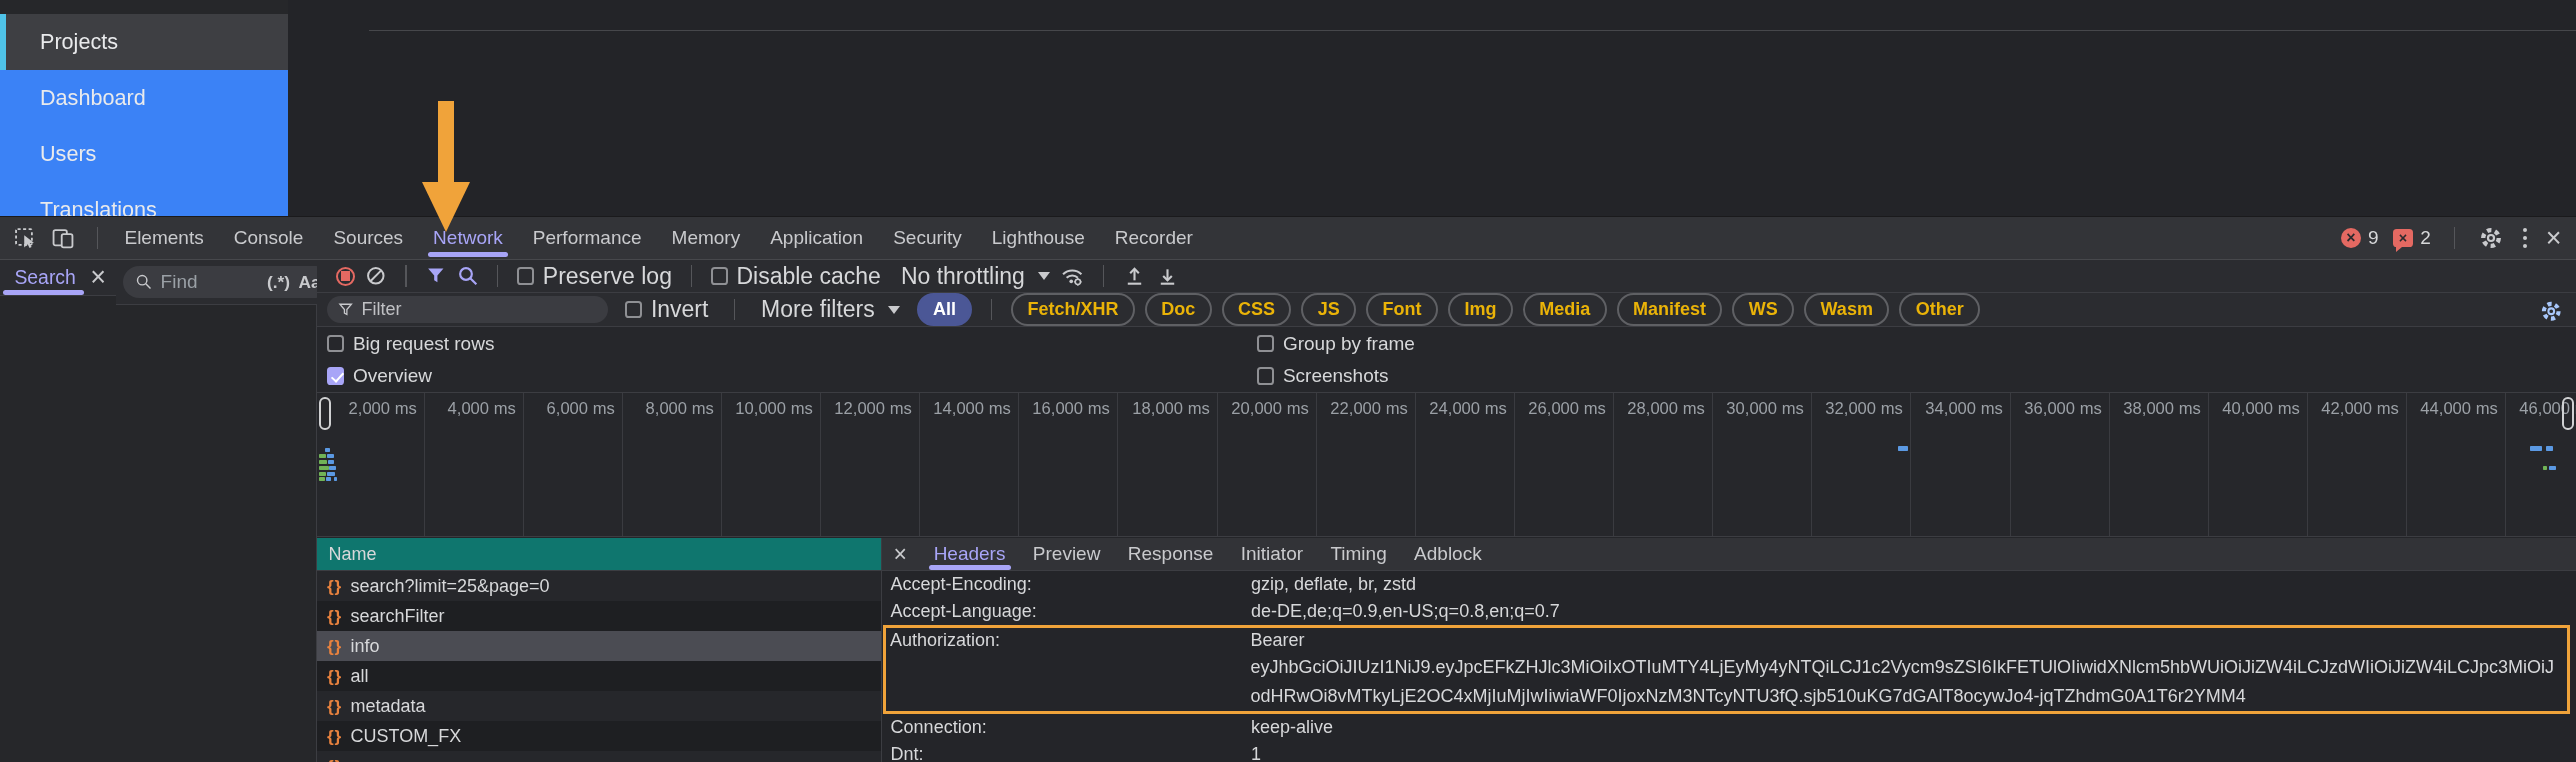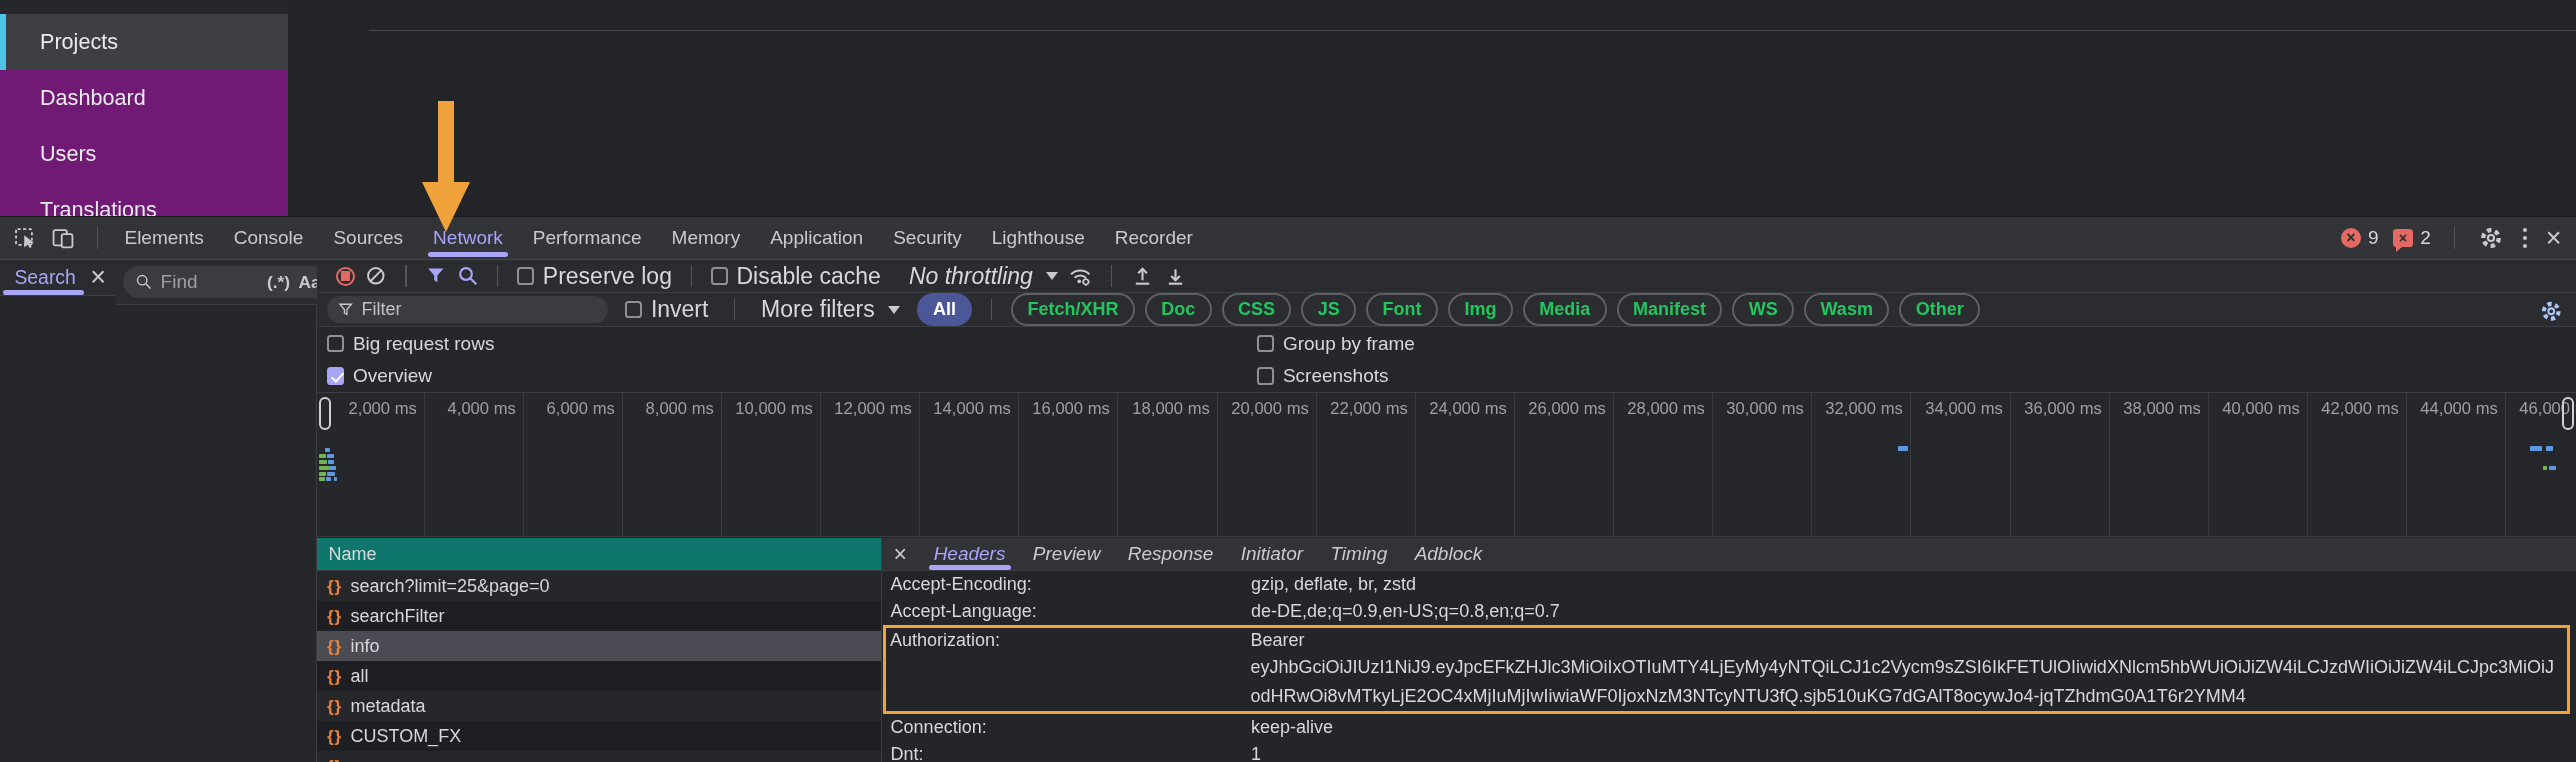--- a/index.html
+++ b/index.html
@@ -3,21 +3,21 @@
 <meta charset="utf-8">
 <style>
   * { box-sizing: border-box; margin: 0; padding: 0; }
   html,body { width:2576px; height:762px; overflow:hidden; }
   body {
     font-family: "Liberation Sans","DejaVu Sans",sans-serif;
     background:#232428; color:#d7d8da; position:relative;
   }
   
   .page { position:absolute; top:0; left:0; width:2576px; height:216px; background:#232428; }
-  .sidebar { position:absolute; top:0; left:0; width:288px; height:216px; background:#701a75; overflow:hidden; }
+  .sidebar { position:absolute; top:0; left:0; width:288px; height:216px; background:#3b82f6; overflow:hidden; }
   .sidebar-topstrip { height:14.4px; background:#26272a; }
   .side-item { position:relative; height:56px; display:flex; align-items:center; padding-left:40px;
     font-size:21.6px; color:#e9eaec; cursor:pointer; }
   .side-item.active { background:#3e3f43; }
   .side-item.active::before { content:""; position:absolute; left:0; top:0; bottom:0; width:5.8px; background:var(--cyan); }
   .page-content { position:absolute; left:288px; top:0; right:0; height:216px; background:#232428; }
   .page-divider { position:absolute; top:30px; left:81px; right:0; height:1.4px; background:#46474b; }
   
   .pointer-arrow { position:absolute; left:422px; top:101px; width:48px; height:131px; z-index:60; }
   .pointer-arrow .shaft { position:absolute; left:16px; top:0; width:16px; height:84px; background:var(--orange); }
@@ -74,21 +74,21 @@
   .checkbox.checked { background:var(--accent); border-color:var(--accent); }
   .checkbox.checked::after { content:""; position:absolute; left:5px; top:0.7px; width:5px; height:10px;
     border-right:2.2px solid #fff; border-bottom:2.2px solid #fff; transform:rotate(42deg); }
   .cb-pair { display:flex; align-items:center; gap:8.6px; }
   .rec-btn { width:19px; height:19px; border:2.9px solid var(--error-red); border-radius:50%; position:relative; cursor:pointer; flex:none; }
   .rec-btn::after { content:""; position:absolute; inset:2.9px; background:var(--error-red); }
   .filter-pill { width:281px; height:27px; border-radius:13.7px; background:#3b3c41; display:flex; align-items:center; padding:0 10px; gap:7.2px; }
   .filter-pill input { flex:1; min-width:0; background:transparent; border:none; outline:none; color:#d7d8da; font-size:18px; font-family:inherit; }
   .filter-pill input::placeholder { color:#c0c1c4; }
   .chips { display:flex; align-items:center; gap:10px; }
-  .chip { padding:3.6px 14.4px; border-radius:720px; border:2.2px solid #5f6064; font-size:18px; font-weight:600; color:#22c55e; cursor:pointer; white-space:nowrap; }
+  .chip { padding:3.6px 14.4px; border-radius:720px; border:2.2px solid #5f6064; font-size:18px; font-weight:600; color:#eab308; cursor:pointer; white-space:nowrap; }
   .chip.selected { background:var(--chip-selected-bg); border-color:var(--chip-selected-bg); color:#fff; }
   .np-gear { position:absolute; right:13px; top:5.8px; }
   .np-opts { height:33px; position:relative; background:#26272b; display:flex; align-items:center; padding-left:10px; }
   .np-opts .cb-right { position:absolute; left:940px; display:flex; align-items:center; gap:8.6px; }
   .np-opts.last { border-bottom:0.7px solid #3c3d42; }
   .opt-label { font-size:19px; color:#d7d8da; }
 
   
   .np-overview { position:relative; height:144px; background:#26272b; border-bottom:0.7px solid #3c3d42; overflow:hidden; }
   .tick { position:absolute; top:0; bottom:0; width:0; }
@@ -102,21 +102,21 @@
   .np-bottom { position:absolute; left:0; right:0; bottom:0; top:278px; display:flex; }
   .req-table { width:565px; flex:none; border-right:1.4px solid #3c3d42; display:flex; flex-direction:column; background:#1e1f22; }
   .req-header { height:33px; flex:none; background:#0f766e; border-bottom:0.7px solid #3c3d42; display:flex; align-items:center; padding-left:11.5px; font-size:18px; color:#d7d8da; }
   .req-row { height:30px; flex:none; display:flex; align-items:center; gap:8.6px; padding-left:10px; font-size:18px; color:#d7d8da; cursor:pointer; }
   .req-row.odd { background:#26272b; } .req-row.even { background:#1e1f22; }
   .req-row.selected { background:#4b4c53; }
   .req-icon { color:var(--request-icon); font-weight:700; font-size:17.3px; letter-spacing:0.7px; }
   .details { flex:1; display:flex; flex-direction:column; background:#242529; overflow:hidden; }
   .det-tabs { height:33px; flex:none; background:#323337; border-bottom:0.7px solid #3c3d42; display:flex; align-items:stretch; padding-left:11.5px; }
   .det-close { align-self:center; margin-right:13px; font-size:23px; }
-  .det-tab { position:relative; display:flex; align-items:center; padding:0 13.7px; font-size:19px; color:#c9cacd; cursor:pointer;font-style:italic; }
+  .det-tab { position:relative; display:flex; align-items:center; padding:0 13.7px; font-size:19px; color:#c9cacd; cursor:pointer; }
   .det-tab.selected { color:var(--accent); }
   .det-tab.selected::after { content:""; position:absolute; left:8.6px; right:8.6px; bottom:0; height:5px; border-radius:2.9px; background:var(--accent); }
   .det-body { flex:1; overflow:hidden; }
   .hdr-row { display:grid; grid-template-columns:369px 1fr; align-items:center; height:27px; }
   .hdr-key { padding-left:8.6px; font-size:18px; color:#d7d8da; white-space:nowrap; }
   .hdr-val { font-size:18px; color:#d7d8da; white-space:nowrap; overflow:hidden; }
   .auth-box { border:3.6px solid var(--orange); margin:0 5.8px 0 1.4px; }
   .auth-box .hdr-row { grid-template-columns:364px 1fr; height:24.5px; }
   .auth-box .hdr-key { padding-left:3.6px; }
   .token-line { padding-left:364px; height:29px; display:flex; align-items:center; font-size:18px; color:#d7d8da; white-space:nowrap; overflow:hidden; }
@@ -270,21 +270,21 @@
         <span class="vdiv"></span>
         <span class="cb-pair">
           <span class="checkbox"></span>
           <span class="tool-label">Preserve log</span>
         </span>
         <span class="vdiv"></span>
         <span class="cb-pair">
           <span class="checkbox"></span>
           <span class="tool-label">Disable cache</span>
         </span>
-        <span class="cb-pair" style="margin-left:18px;font-style:italic;">
+        <span class="cb-pair" style="margin-left:10px;">
           <span class="tool-label">No throttling</span>
           <span class="caret"></span>
         </span>
         <span class="icon-btn">
           <svg width="24.5" height="24.5" viewBox="0 0 24 24" fill="none">
             <path d="M3 10a13 13 0 0 1 18 0" class="s-gray" stroke-width="2"></path>
             <path d="M6.5 13.5a8 8 0 0 1 11 0" class="s-gray" stroke-width="2"></path>
             <circle cx="11" cy="17" r="1.8" class="f-gray" stroke="none"></circle>
             <circle cx="17.5" cy="17.5" r="2.6" class="s-gray" stroke-width="1.6"></circle>
             <path d="M17.5 13.8v1.4M17.5 19.8v1.4M13.8 17.5h1.4M19.8 17.5h1.4" class="s-gray" stroke-width="1.4"></path>

